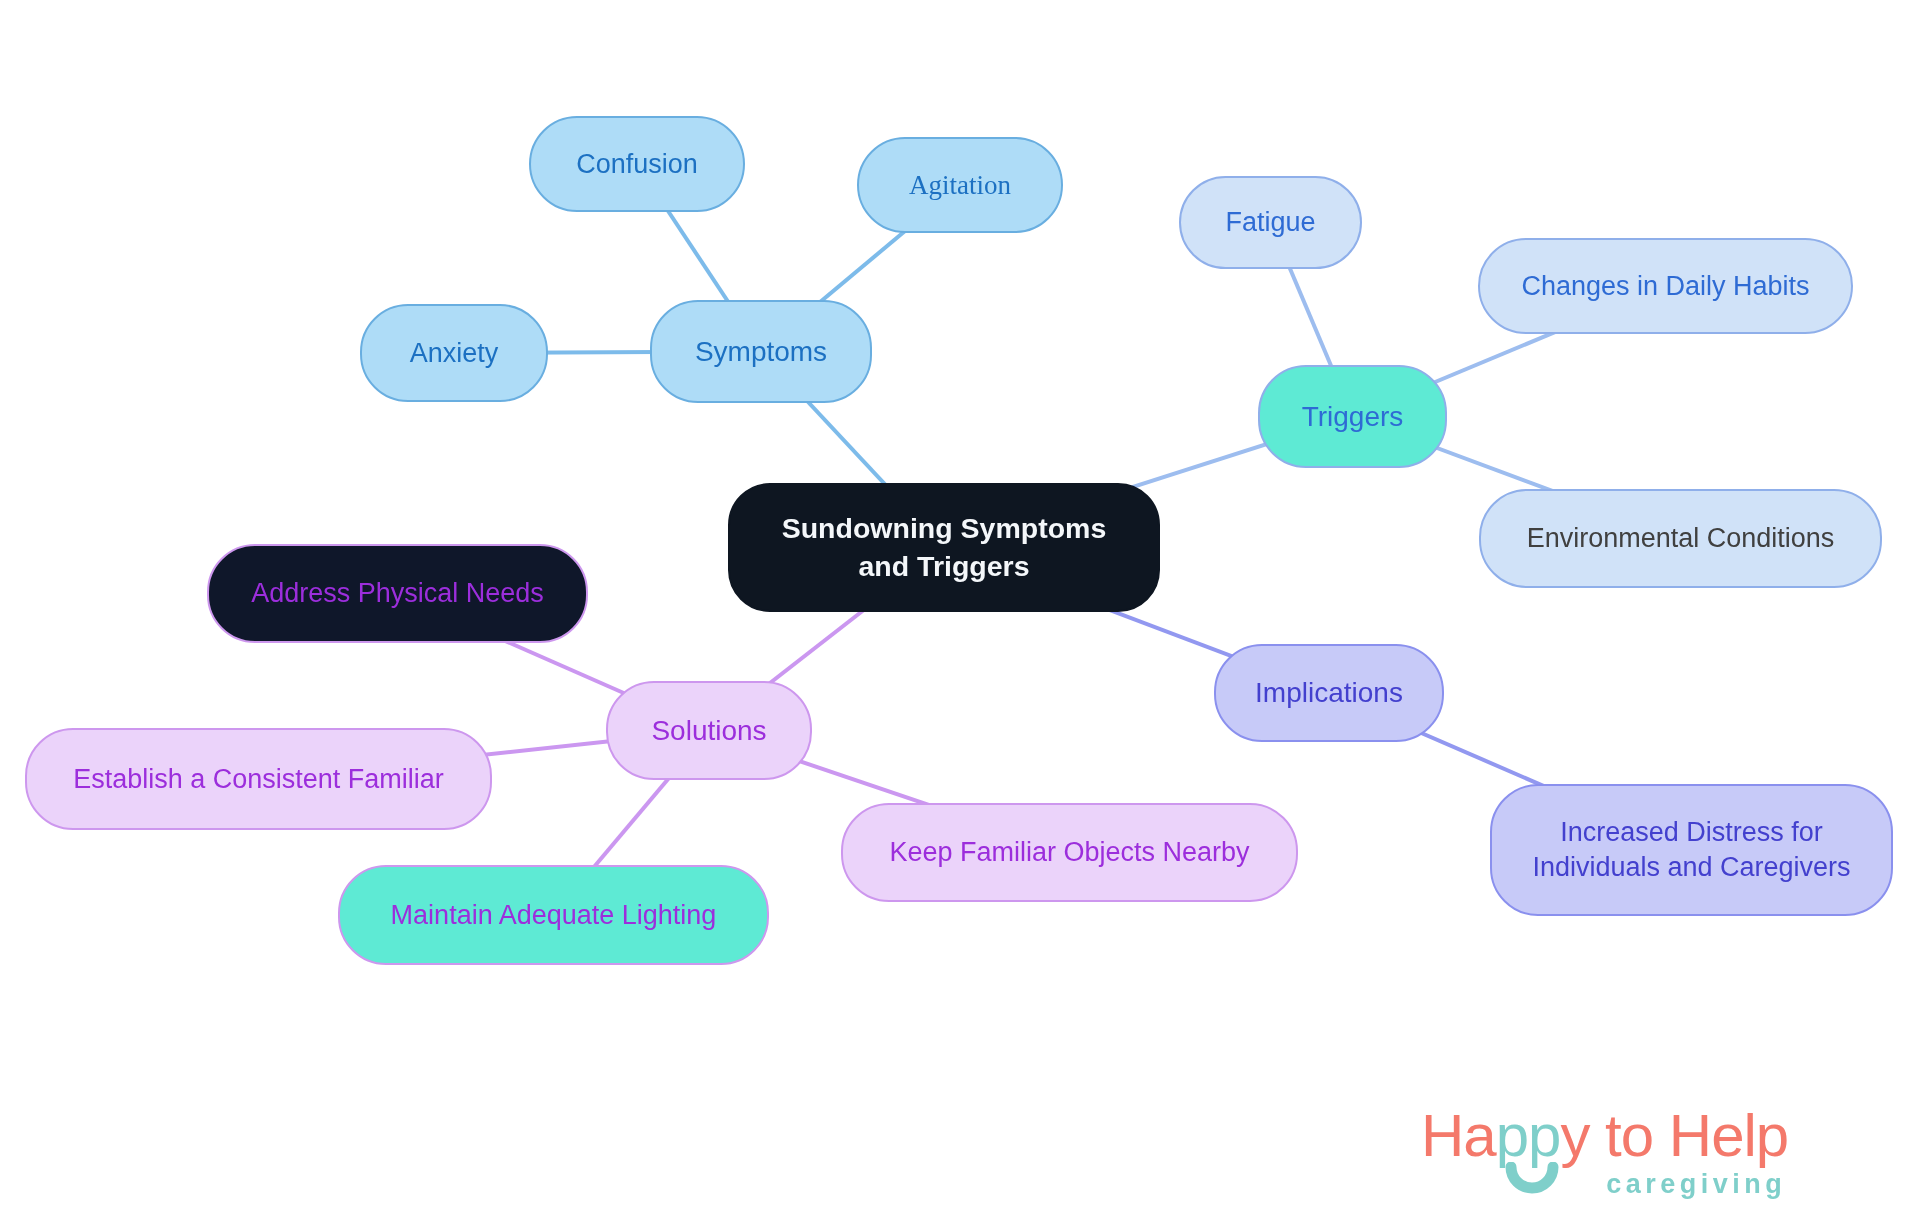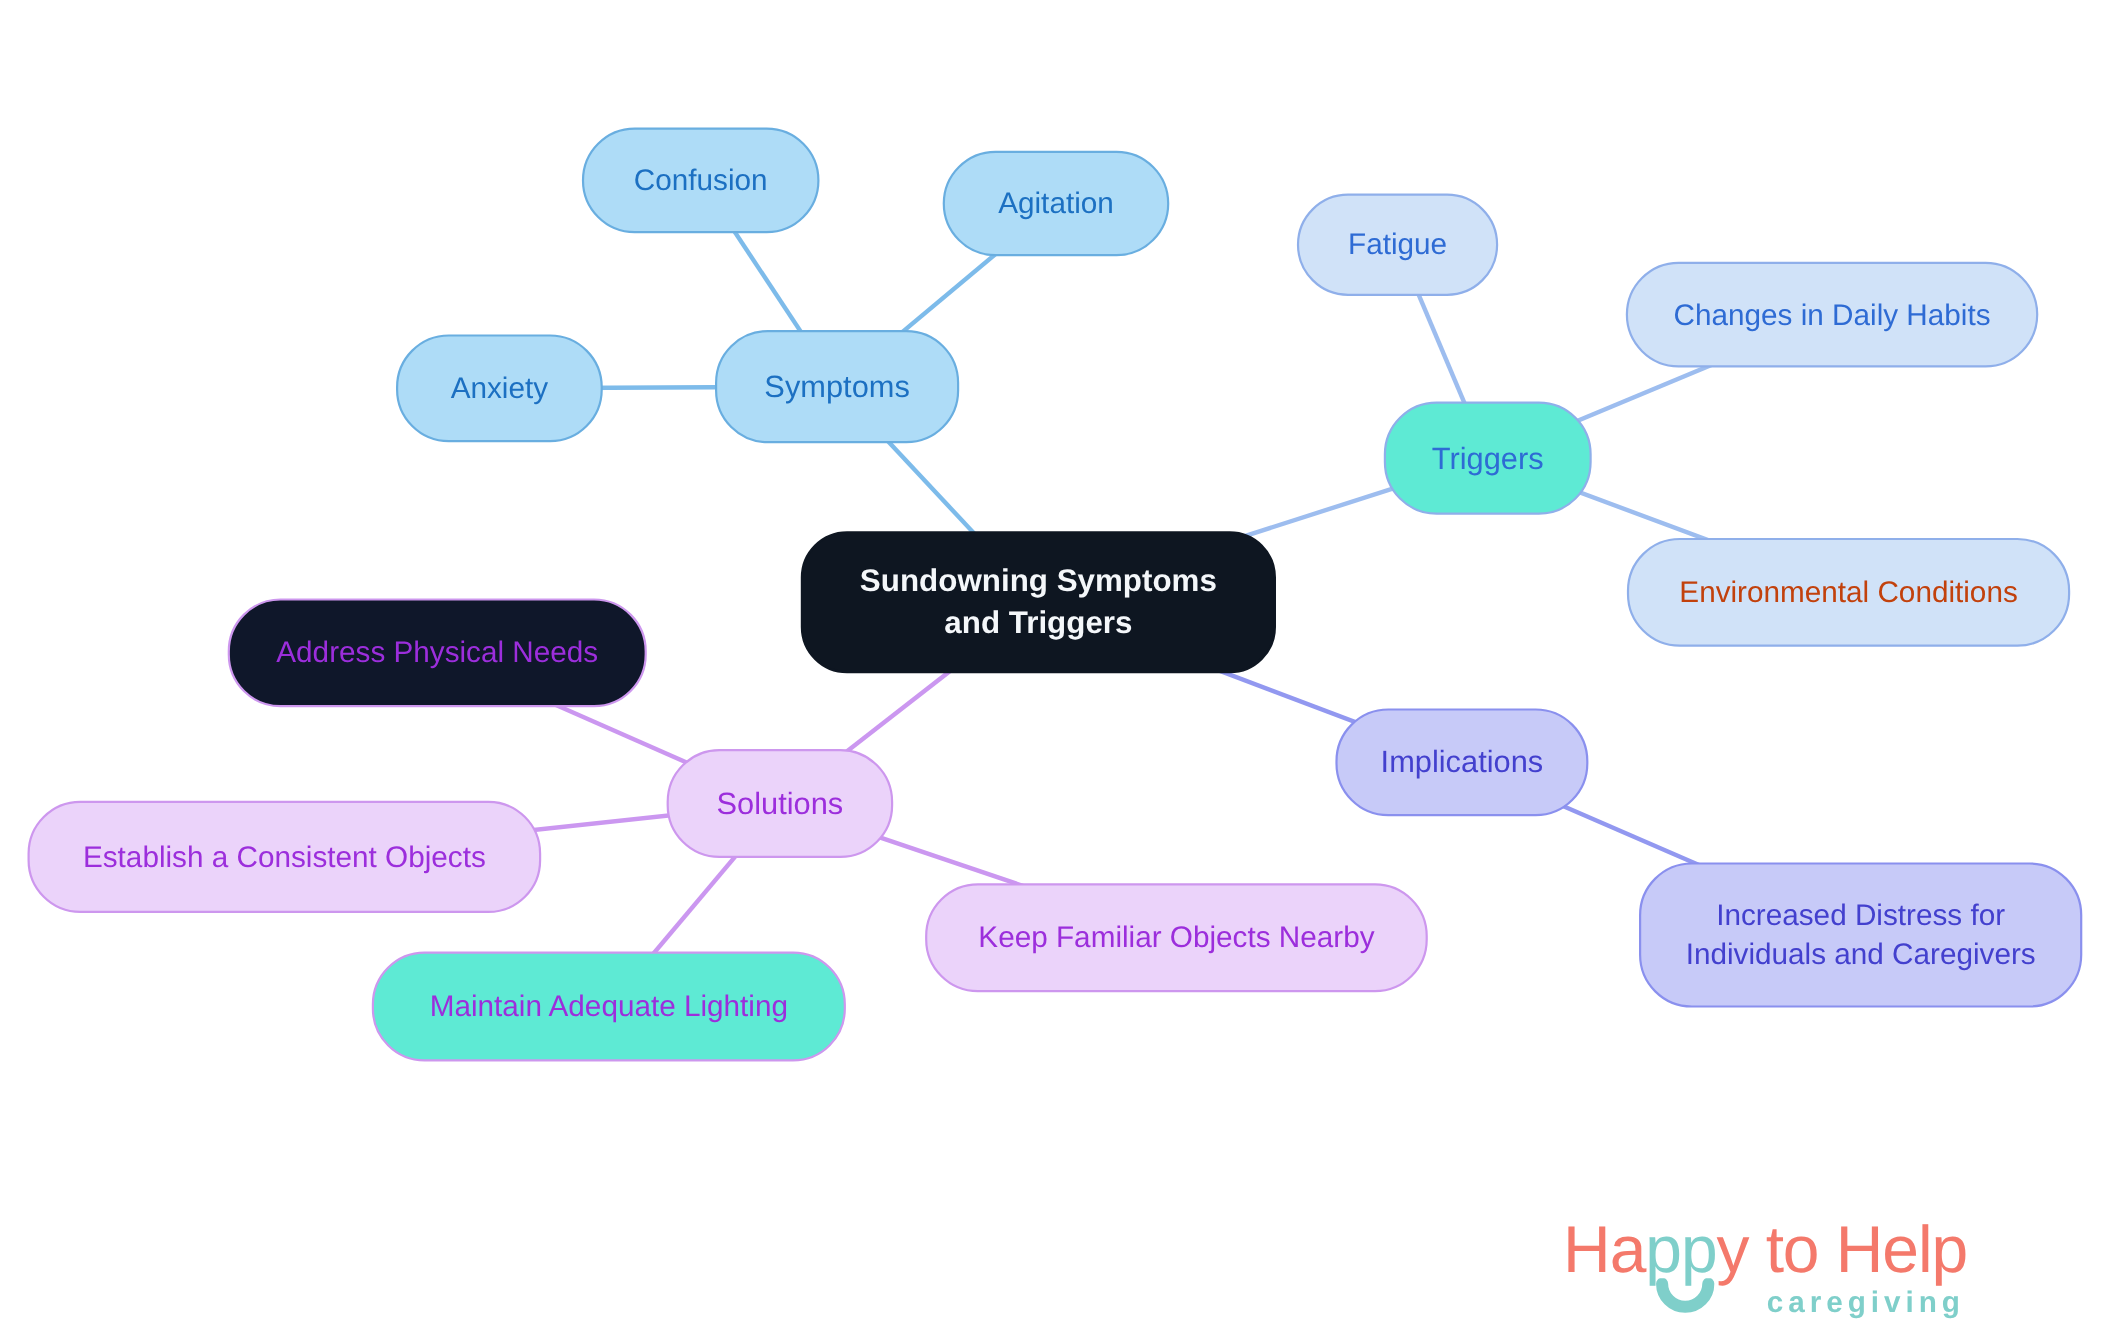--- a/index.html
+++ b/index.html
@@ -63,55 +63,55 @@
   <div class="node center" data-node-id="center" style="background: rgb(14, 22, 33); border-color: rgb(14, 22, 33); color: rgb(244, 247, 250);">
     <span>Sundowning Symptoms and Triggers</span>
   </div>
 
   <div class="node root" data-node-id="symptoms" style="background: rgb(174, 220, 247); border-color: rgb(105, 174, 224); color: rgb(28, 112, 194);">
     <span>Symptoms</span>
   </div>
   <div class="node" data-node-id="confusion" style="background: rgb(174, 220, 247); border-color: rgb(105, 174, 224); color: rgb(28, 112, 194);">
     <span>Confusion</span>
   </div>
-  <div class="node" data-node-id="agitation" style="background: rgb(174, 220, 247); border-color: rgb(105, 174, 224); color: rgb(28, 112, 194);">
+  <div class="node" data-node-id="agitation" style="background: rgb(174, 220, 247); border-color: rgb(105, 174, 224); color: rgb(28, 112, 194); font-family: Liberation Serif, serif;">
     <span>Agitation</span>
   </div>
   <div class="node" data-node-id="anxiety" style="background: rgb(174, 220, 247); border-color: rgb(105, 174, 224); color: rgb(28, 112, 194);">
     <span>Anxiety</span>
   </div>
 
   <div class="node root" data-node-id="triggers" style="background: #5eead4; border-color: rgb(143, 175, 234); color: rgb(46, 107, 212);">
     <span>Triggers</span>
   </div>
   <div class="node" data-node-id="fatigue" style="background: rgb(208, 226, 248); border-color: rgb(143, 175, 234); color: rgb(46, 107, 212);">
     <span>Fatigue</span>
   </div>
   <div class="node" data-node-id="changes" style="background: rgb(208, 226, 248); border-color: rgb(143, 175, 234); color: rgb(46, 107, 212);">
     <span>Changes in Daily Habits</span>
   </div>
-  <div class="node" data-node-id="environmental" style="background: rgb(208, 226, 248); border-color: rgb(143, 175, 234); color: #c2410c; text-align: right;">
+  <div class="node" data-node-id="environmental" style="background: rgb(208, 226, 248); border-color: rgb(143, 175, 234); color: #404040; text-align: right;">
     <span>Environmental Conditions</span>
   </div>
 
   <div class="node root" data-node-id="implications" style="background: rgb(199, 202, 248); border-color: rgb(138, 144, 238); color: rgb(67, 64, 206);">
     <span>Implications</span>
   </div>
   <div class="node" data-node-id="increased" style="background: rgb(199, 202, 248); border-color: rgb(138, 144, 238); color: rgb(67, 64, 206);">
     <span>Increased Distress for Individuals and Caregivers</span>
   </div>
 
   <div class="node root" data-node-id="solutions" style="background: rgb(235, 211, 250); border-color: rgb(205, 151, 238); color: rgb(156, 46, 220);">
     <span>Solutions</span>
   </div>
   <div class="node" data-node-id="address" style="background: #0f172a; border-color: rgb(205, 151, 238); color: rgb(156, 46, 220);">
     <span>Address Physical Needs</span>
   </div>
   <div class="node" data-node-id="establish" style="background: rgb(235, 211, 250); border-color: rgb(205, 151, 238); color: rgb(156, 46, 220);">
-    <span>Establish a Consistent Objects</span>
+    <span>Establish a Consistent Familiar</span>
   </div>
   <div class="node" data-node-id="maintain" style="background: #5eead4; border-color: rgb(205, 151, 238); color: rgb(156, 46, 220);">
     <span>Maintain Adequate Lighting</span>
   </div>
   <div class="node" data-node-id="keep" style="background: rgb(235, 211, 250); border-color: rgb(205, 151, 238); color: rgb(156, 46, 220);">
     <span>Keep Familiar Objects Nearby</span>
   </div>
 
   <div class="logo">
     <div class="logo-row"><span class="logo-seg" style="color: rgb(244, 121, 107);">Ha</span><span class="logo-seg" style="color: rgb(127, 207, 202);">pp</span><span class="logo-seg" style="color: rgb(244, 121, 107);">y</span><span class="logo-seg" style="color: rgb(244, 121, 107);"> to </span><span class="logo-seg" style="color: rgb(244, 121, 107);">Help</span></div>

